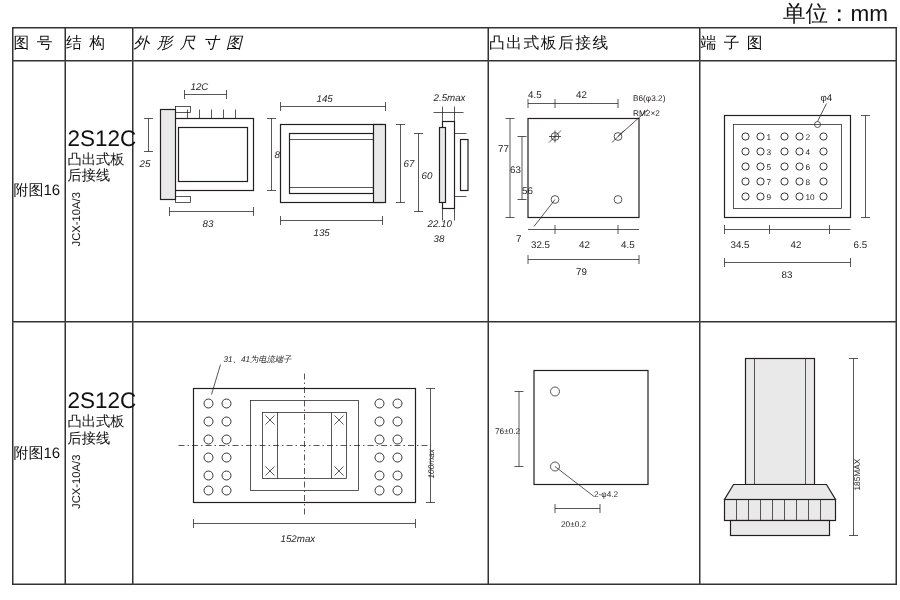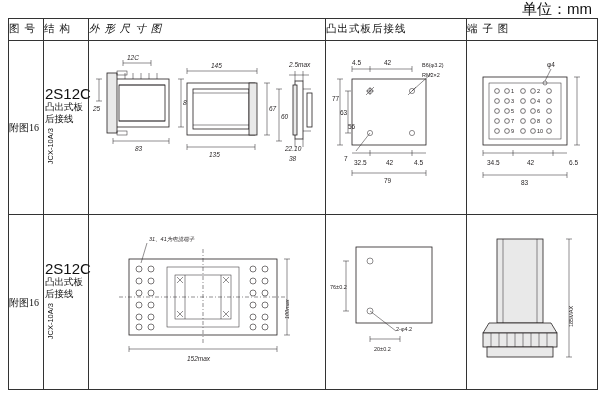--- a/index.html
+++ b/index.html
@@ -13,21 +13,21 @@
   .hdr{height:20px;font-size:10.5px;letter-spacing:1px;}
   .c1{width:34px;}
   .c2{width:44px;}
   .c3{width:236px;font-style:italic;}
   .c4{width:140px;}
   .c5{width:130px;}
 
   .rowbody{height:168px;}
 
   
-  .fig{font-size:10px;line-height:13px;font-family:Liberation Serif, serif;}
+  .fig{font-size:10px;line-height:13px;}
 
   
   .struct{font-size:9.5px;line-height:11.5px;padding:2px 1px;}
   .struct .model{font-size:15px;margin-bottom:2px;}
   .struct .vert{letter-spacing:0px;}
   .struct .code{margin-top:4px;font-size:7.5px;writing-mode:vertical-rl;transform:rotate(180deg);display:inline-block;}
 
   .cellwrap{position:relative;width:100%;height:100%;}
   svg{display:block;}
   .ln{stroke:#231f20;stroke-width:0.8;fill:none;}

